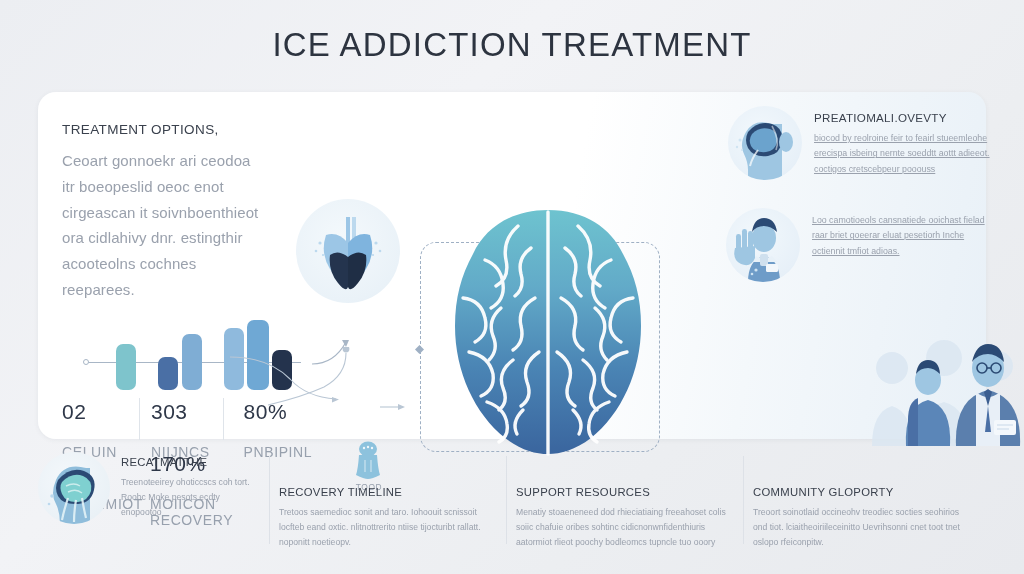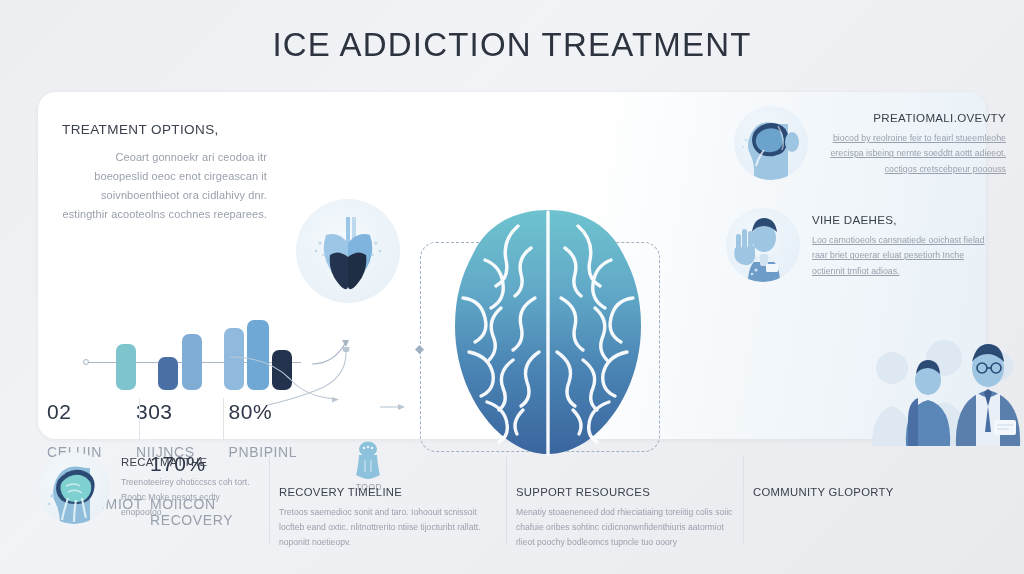--- a/index.html
+++ b/index.html
@@ -34,23 +34,22 @@
 
   
   .left-col {
     position: absolute; left: 24px; top: 30px; width: 205px;
   }
   .sec-head {
     font-size: 13.5px; color: #3a414d; letter-spacing: .4px;
     margin-bottom: 11px; font-weight: 400;
   }
   .blurb {
-    font-size: 11px; line-height: 1.72; color: #9aa1ad;
+    font-size: 15px; line-height: 1.72; color: #9aa1ad;
     letter-spacing: .1px;
-    text-align: right;
   }
 
   
   .opt-icon {
     position: absolute; left: 258px; top: 107px;
     width: 104px; height: 104px; border-radius: 50%;
     background: radial-gradient(circle at 45% 40%, #f4f9fc 0%, #eaf2f8 70%, #e3edf5 100%);
   }
 
   
@@ -190,21 +189,21 @@
     <div class="bar" style="left:66px;width:20px;height:56px;background:#7fadd4;"></div>
     <div class="bar" style="left:108px;width:20px;height:62px;background:#8fbadd;"></div>
     <div class="bar" style="left:131px;width:22px;height:70px;background:#6fa8d4;"></div>
     <div class="bar" style="left:156px;width:20px;height:40px;background:#24334d;"></div>
     <svg class="axis-arrow" viewBox="0 0 54 32">
       <path d="M0 28 Q22 28 34 6" stroke="#a8b6c6" stroke-width="1.2" fill="none"></path>
       <path d="M30 4 l7 0 l-3 7 z" fill="#a8b6c6"></path>
     </svg>
   </div>
 
-  <div class="stat-row" style="left:9px; top:308px; width:230px;gap:34px;">
+  <div class="stat-row" style="left:24px; top:308px; width:230px;gap:34px;">
     <div class="stat" style="width:84px;">
       <div class="num">02</div>
       <div class="lbl">CELUIN</div>
     </div>
     <div class="stat" style="width:82px;">
       <div class="num">303</div>
       <div class="lbl">NIIJNCS</div>
     </div>
     <div class="stat" style="width:80px;">
       <div class="num">80%</div>
@@ -285,21 +284,21 @@
           <path d="M186 200 q-18 6 -20 22 q-2 12 8 18"></path>
           <path d="M100 208 q-12 12 -6 24"></path>
           <path d="M150 208 q12 12 6 24"></path>
         </g>
       </g>
     </svg>
   </div>
 
   <div class="right-col">
 
-    <div class="r-item" style="left:8px; top:14px; width:272px;text-align:right;">
+    <div class="r-item" style="left:2px; top:14px; width:272px;">
       <div class="r-icon">
         <svg viewBox="0 0 74 74" width="74" height="74">
           <path d="M44 18 q-18 -6 -26 8 q-7 12 -2 22 q4 8 4 16 l0 10 l34 0 l0 -56 z" fill="#9ec6e2"></path>
           <path d="M20 26 q10 -12 24 -8 q12 4 10 18 q-2 12 -14 14 q-14 2 -20 -8 q-4 -8 0 -16z" fill="#2b4a74"></path>
           <path d="M24 28 q8 -8 18 -5 q9 3 7 13 q-2 9 -11 10 q-11 1 -15 -6 q-3 -6 1 -12z" fill="#6ba3cd"></path>
           <path d="M30 44 q-6 8 -8 16" stroke="#ffffff" stroke-width="2" fill="none" opacity=".7"></path>
           <path d="M44 20 q8 14 4 24" stroke="#ffffff" stroke-width="1.6" fill="none" opacity=".5"></path>
           <ellipse cx="58" cy="36" rx="7" ry="10" fill="#9ec6e2"></ellipse>
           <g fill="#cfe4f2">
               <circle cx="12" cy="34" r="1.5"></circle>
@@ -329,21 +328,20 @@
             <path d="M9 40 q-3 12 6 16 q10 4 14 -6 l0 -12 z" fill="#9ec6e2"></path>
           </g>
           <rect x="40" y="56" width="12" height="8" rx="1.5" fill="#f2f7fb"></rect>
           <g fill="#cfe4f2">
               <circle cx="30" cy="62" r="1.6"></circle>
               <circle cx="26" cy="66" r="1.3"></circle>
             </g>
         </svg>
       </div>
       <div class="r-text">
-        <div class="r-head">VIHE DAEHES,</div>
         <div class="r-blurb">Loo camotioeols cansnatiede ooichast fielad raar briet goeerar eluat pesetiorh Inche octiennit tmfiot adioas.</div>
       </div>
     </div>
 
     <div class="r3">
       <svg class="people-art" viewBox="0 0 172 118">
         <g fill="#dbe7f2" opacity=".85">
           <circle cx="34" cy="40" r="16"></circle>
             <path d="M14 118 q0 -34 20 -40 q20 6 20 40z"></path>
           <circle cx="86" cy="30" r="18"></circle>
@@ -411,22 +409,23 @@
   <div class="b-item">
     <div class="b-text indent-1">
       <div class="b-head">RECOVERY TIMELINE</div>
       <div class="b-blurb">Tretoos saemedioc sonit and taro. Iohoouit scnissoit locfteb eand oxtic. nlitnottrerito ntiise tijocturibt rallatt. noponitt noetieopv.</div>
     </div>
   </div>
 
   <div class="b-item">
     <div class="b-text indent-1">
       <div class="b-head">SUPPORT RESOURCES</div>
-      <div class="b-blurb">Menatiy stoaeneneed dod rhieciatiaing toreiitig colis soiic chafuie oribes sohtinc cidicnonwnfidenthiuris aatormiot rlieot poochy bodleomcs tupncle tuo ooory</div>
+      <div class="b-blurb">Menatiy stoaeneneed dod rhieciatiaing freeahoset colis soiic chafuie oribes sohtinc cidicnonwnfidenthiuris aatormiot rlieot poochy bodleomcs tupncle tuo ooory</div>
     </div>
   </div>
 
   <div class="b-item">
     <div class="b-text indent-1">
       <div class="b-head">COMMUNITY GLOPORTY</div>
+      <div class="b-blurb">Treoort soinotlaid occineohv treodiec socties seohirios ond tiot. lciaitheoiriileceinitto Uevrihsonni cnet toot tnet oslopo rfeiconpitw.</div>
     </div>
   </div>
 </div>
 
 </body></html>

